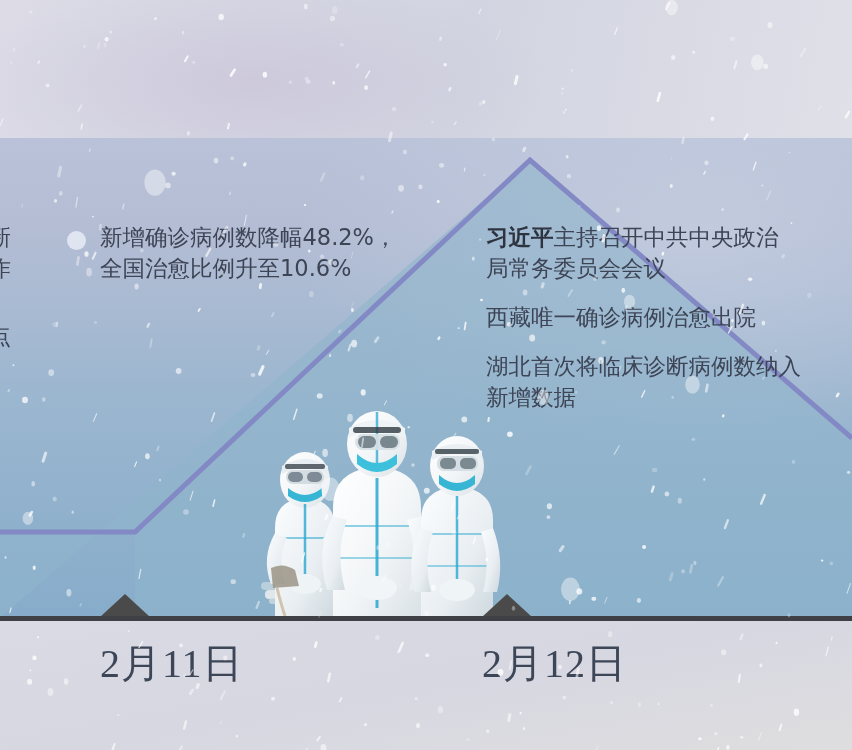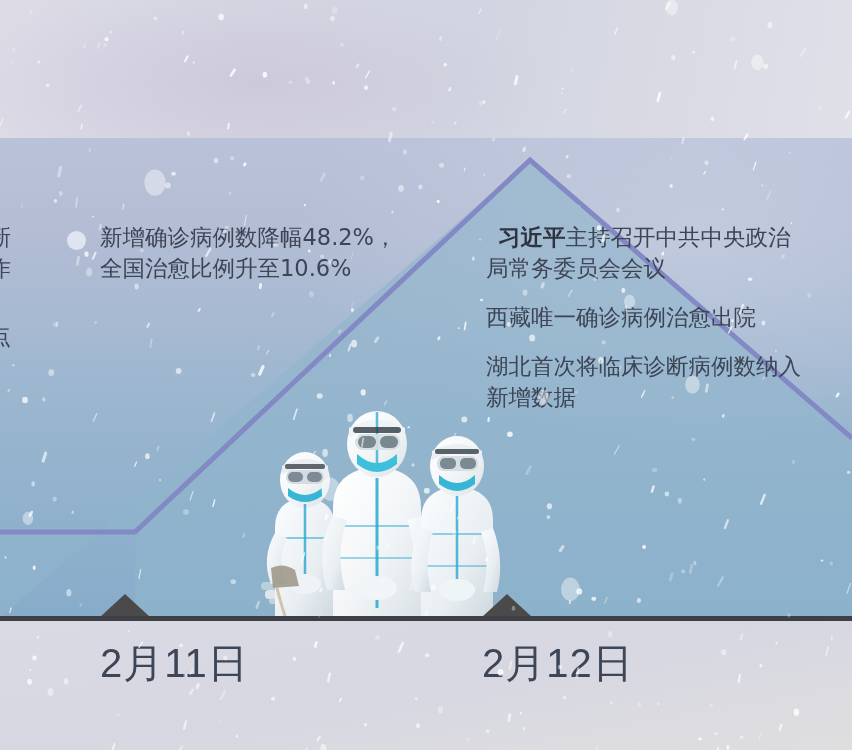--- a/index.html
+++ b/index.html
@@ -54,41 +54,41 @@
     background:linear-gradient(170deg,#dadae4 0%,#d7d7e2 50%,#dededf 100%);
   }
   .marker{
     position:absolute;top:594px;width:0;height:0;
     border-left:25px solid transparent;border-right:25px solid transparent;
     border-bottom:23px solid #4a4a4a;
   }
   .datelabel{
     position:absolute;top:636px;
     font-size:40px;color:#3d4657;letter-spacing:1px;white-space:nowrap;
-    font-family:Liberation Sans, sans-serif;
+    font-family:Liberation Serif, serif;
   }
 
   
   .col{position:absolute;color:#3d4455;}
   .col .line{
     font-size:22.5px;line-height:31px;
     font-family:"DejaVu Sans","Liberation Sans",sans-serif;
     color:#3d4455;white-space:pre-line;
   }
   .col .item{margin-bottom:18px;}
 
   #col-left{left:100px;top:222px;width:350px;}
   #col-right{left:486px;top:222px;width:352px;}
   #col-edge{left:-34px;top:222px;width:80px;}
 
   .bullet{
     position:absolute;left:67px;top:231px;width:19px;height:19px;border-radius:50%;
     background:rgba(236,240,248,.78);
   }
-  .strong{font-weight:bold;color:#2e3340;margin-left:12px;}
+  .strong{font-weight:bold;color:#2e3340;}
 </style>
 </head>
 <body>
 
 <div id="stage">
 
   <div class="sky"></div>
 
   <div class="panel">
     <div class="panel-wash"></div>

